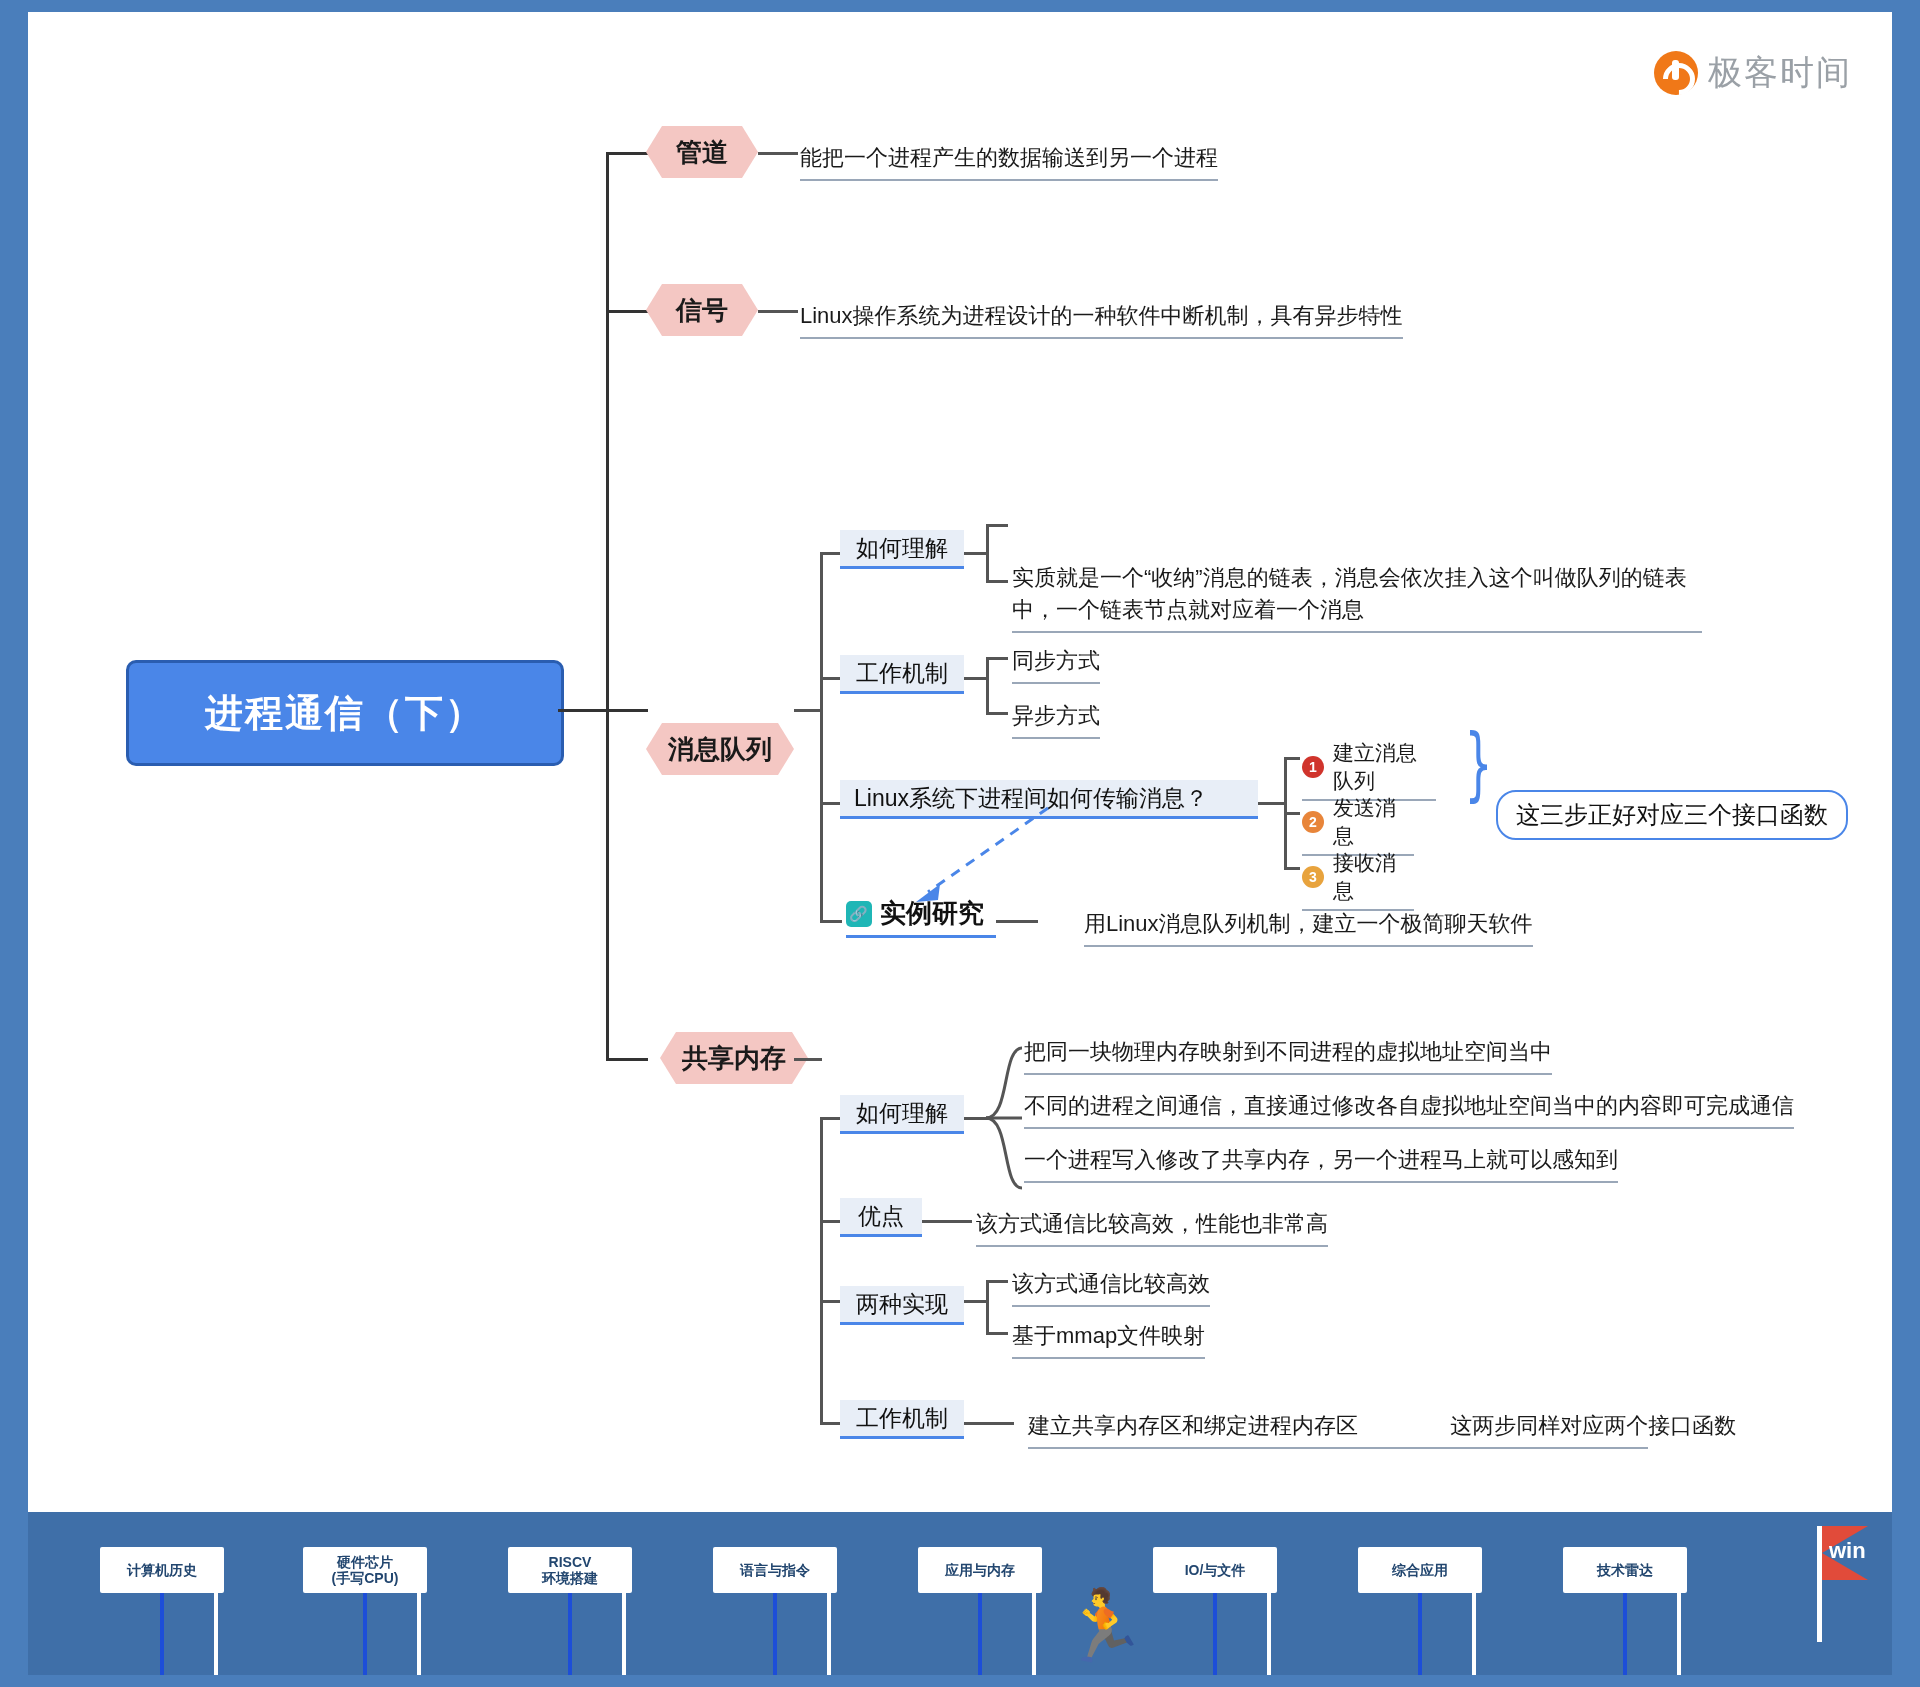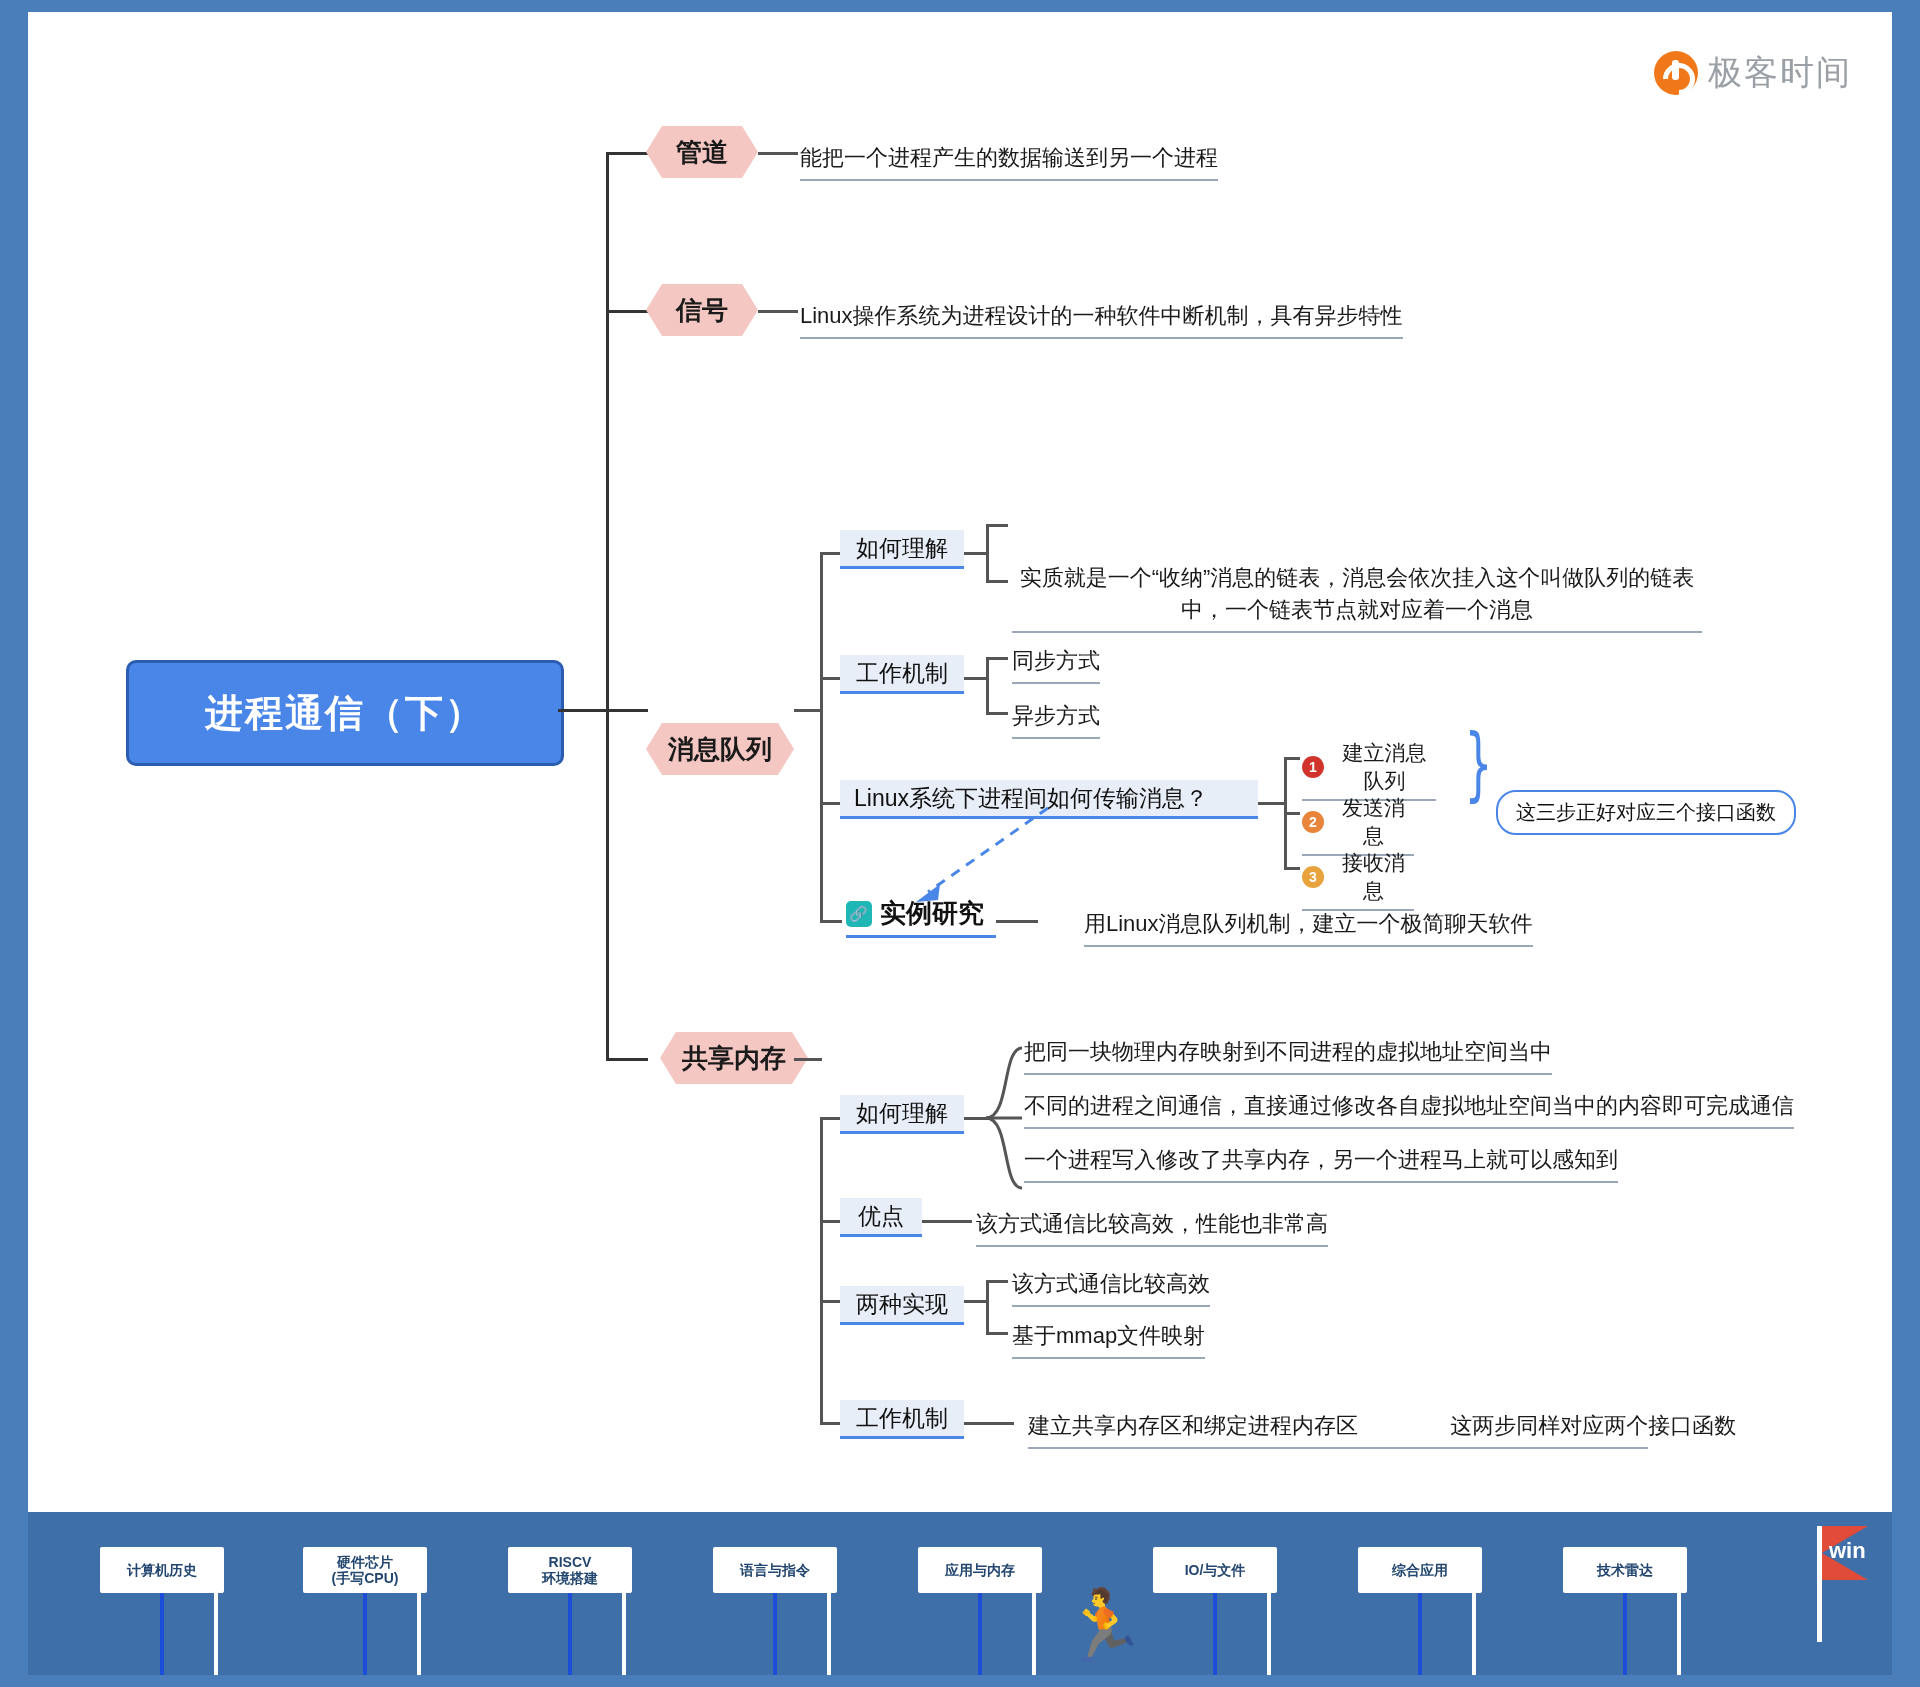--- a/index.html
+++ b/index.html
@@ -5,21 +5,20 @@
   html,body{margin:0;padding:0;}
   body{
     width:1920px;height:1687px;
     background:#4a7ebb;
     font-family:"Liberation Sans","DejaVu Sans",sans-serif;
     overflow:hidden;
   }
   .canvas{
     position:absolute;left:28px;top:12px;width:1864px;height:1500px;
     background:#ffffff;
-    text-align:center;
   }
   
   .logo{
     position:absolute;right:40px;top:38px;display:flex;align-items:center;gap:10px;
   }
   .logo-mark{
     width:44px;height:44px;border-radius:50%;
     background:#f07818;position:relative;
   }
   .logo-mark:after{
@@ -81,21 +80,21 @@
     width:22px;height:22px;border-radius:50%;color:#fff;font-size:14px;
     display:flex;align-items:center;justify-content:center;flex:none;font-weight:bold;
   }
   .b-red{background:#d0342c;}
   .b-org{background:#e8853a;}
   .b-yel{background:#e8a33d;}
 
   
   .callout{
     position:absolute;border:2px solid #4a86e8;border-radius:20px;
-    padding:7px 18px;font-size:20px;color:#111;background:#fff;white-space:nowrap;
+    padding:7px 18px;font-size:24px;color:#111;background:#fff;white-space:nowrap;
   }
   .brace{
     position:absolute;color:#4a86e8;font-size:80px;line-height:80px;
     transform:scaleX(0.55);font-family:"DejaVu Sans",sans-serif;
   }
 
   
   .example{
     position:absolute;display:flex;align-items:center;gap:8px;
     font-size:26px;font-weight:bold;color:#111;

